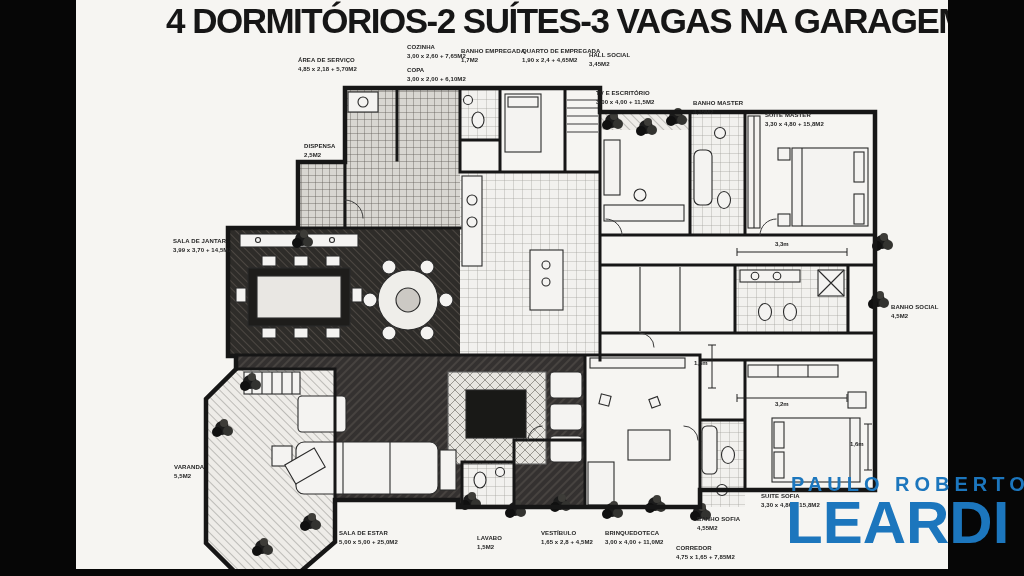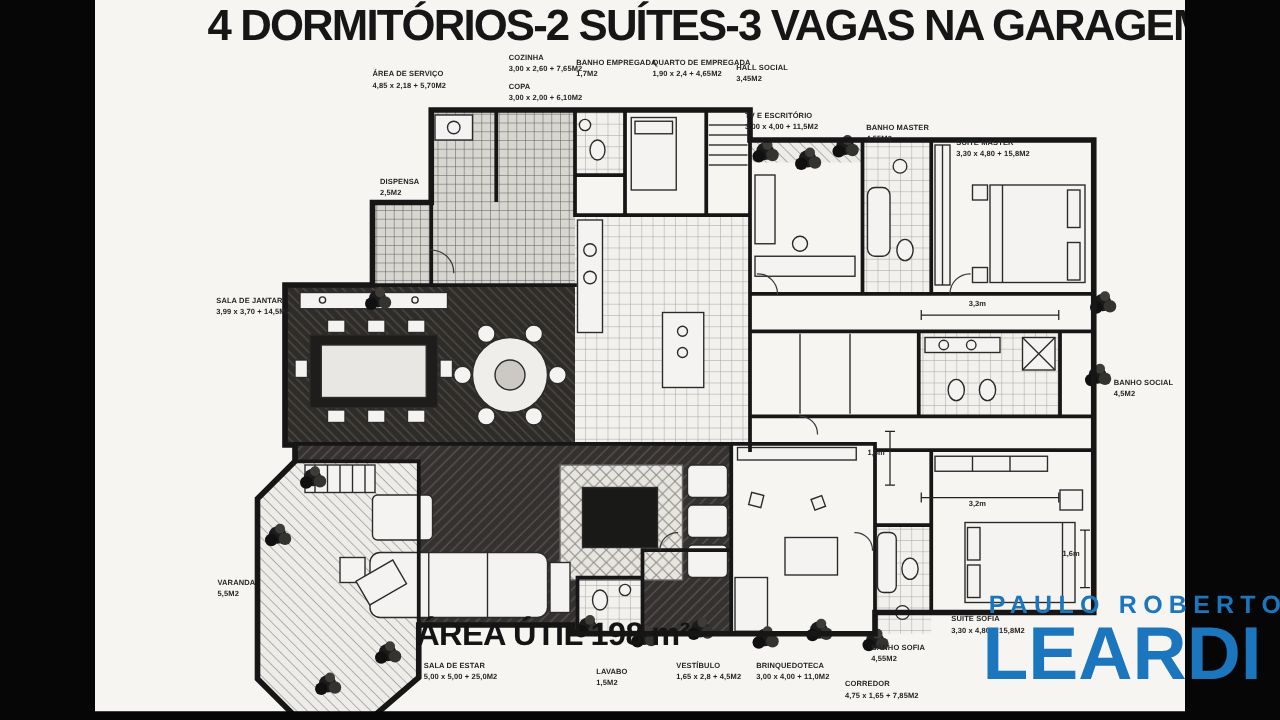--- a/index.html
+++ b/index.html
@@ -304,21 +304,20 @@
   <div class="rl" style="left:761px;top:492px">
       <div>SUITE SOFIA</div>
       <div class="d">3,30 x 4,80 + 15,8M2</div>
     </div>
 
   <div class="meas" style="left:775px;top:241px">3,3m</div>
   <div class="meas" style="left:694px;top:360px">1,6m</div>
   <div class="meas" style="left:775px;top:401px">3,2m</div>
   <div class="meas" style="left:850px;top:441px">1,6m</div>
 
-  <div class="area-util">ÁREA ÚTIL 198 m²</div>
 
   <div class="bar bar-left"></div>
   <div class="bar bar-right"></div>
   <div class="bar bar-bottom"></div>
 
   <div class="brand brand-top">PAULO ROBERTO</div>
   <div class="brand brand-word">LEARDI</div>
 </div>
 
 </body></html>

